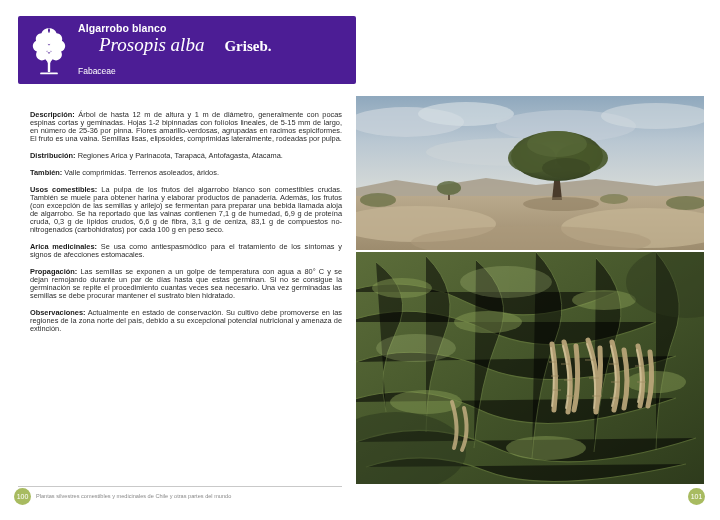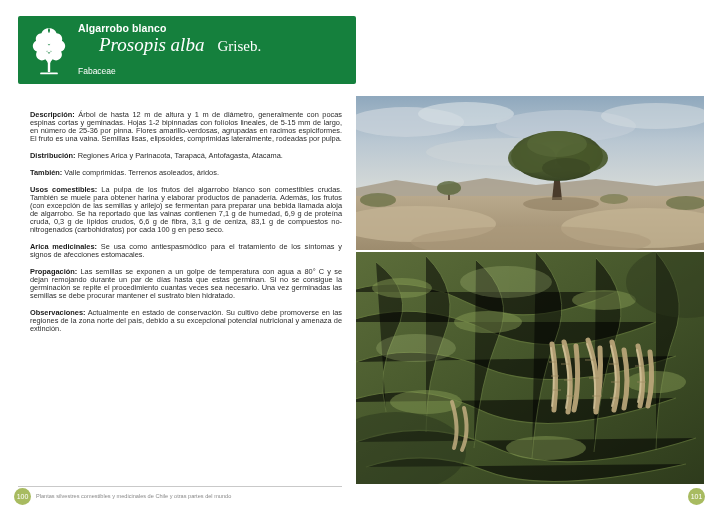--- a/index.html
+++ b/index.html
@@ -20,21 +20,21 @@
     background: #ffffff;
   }
 
   
   .header {
     position: absolute;
     left: 18px;
     top: 16px;
     width: 338px;
     height: 68px;
-    background: #15803d;
+    background: #4c1d95;
     border-radius: 2px 2px 2px 2px;
     display: flex;
     align-items: center;
   }
   .header-icon {
     width: 46px;
     height: 56px;
     margin-left: 8px;
     margin-right: 6px;
     flex: 0 0 auto;
@@ -65,21 +65,22 @@
     font-size: 19px;
     color: #ffffff;
     font-weight: normal;
     margin-left: 21px;
   }
   .sci-author {
     font-family: "Liberation Serif", serif;
     font-size: 15px;
     color: #ffffff;
     font-style: normal;
-    margin-left: 13px;
+    margin-left: 20px;
+    font-weight: bold;
   }
   .family {
     font-size: 8.5px;
     color: #ffffff;
     line-height: 12px;
     margin-top: 8px;
   }
 
   
   .text-col {

